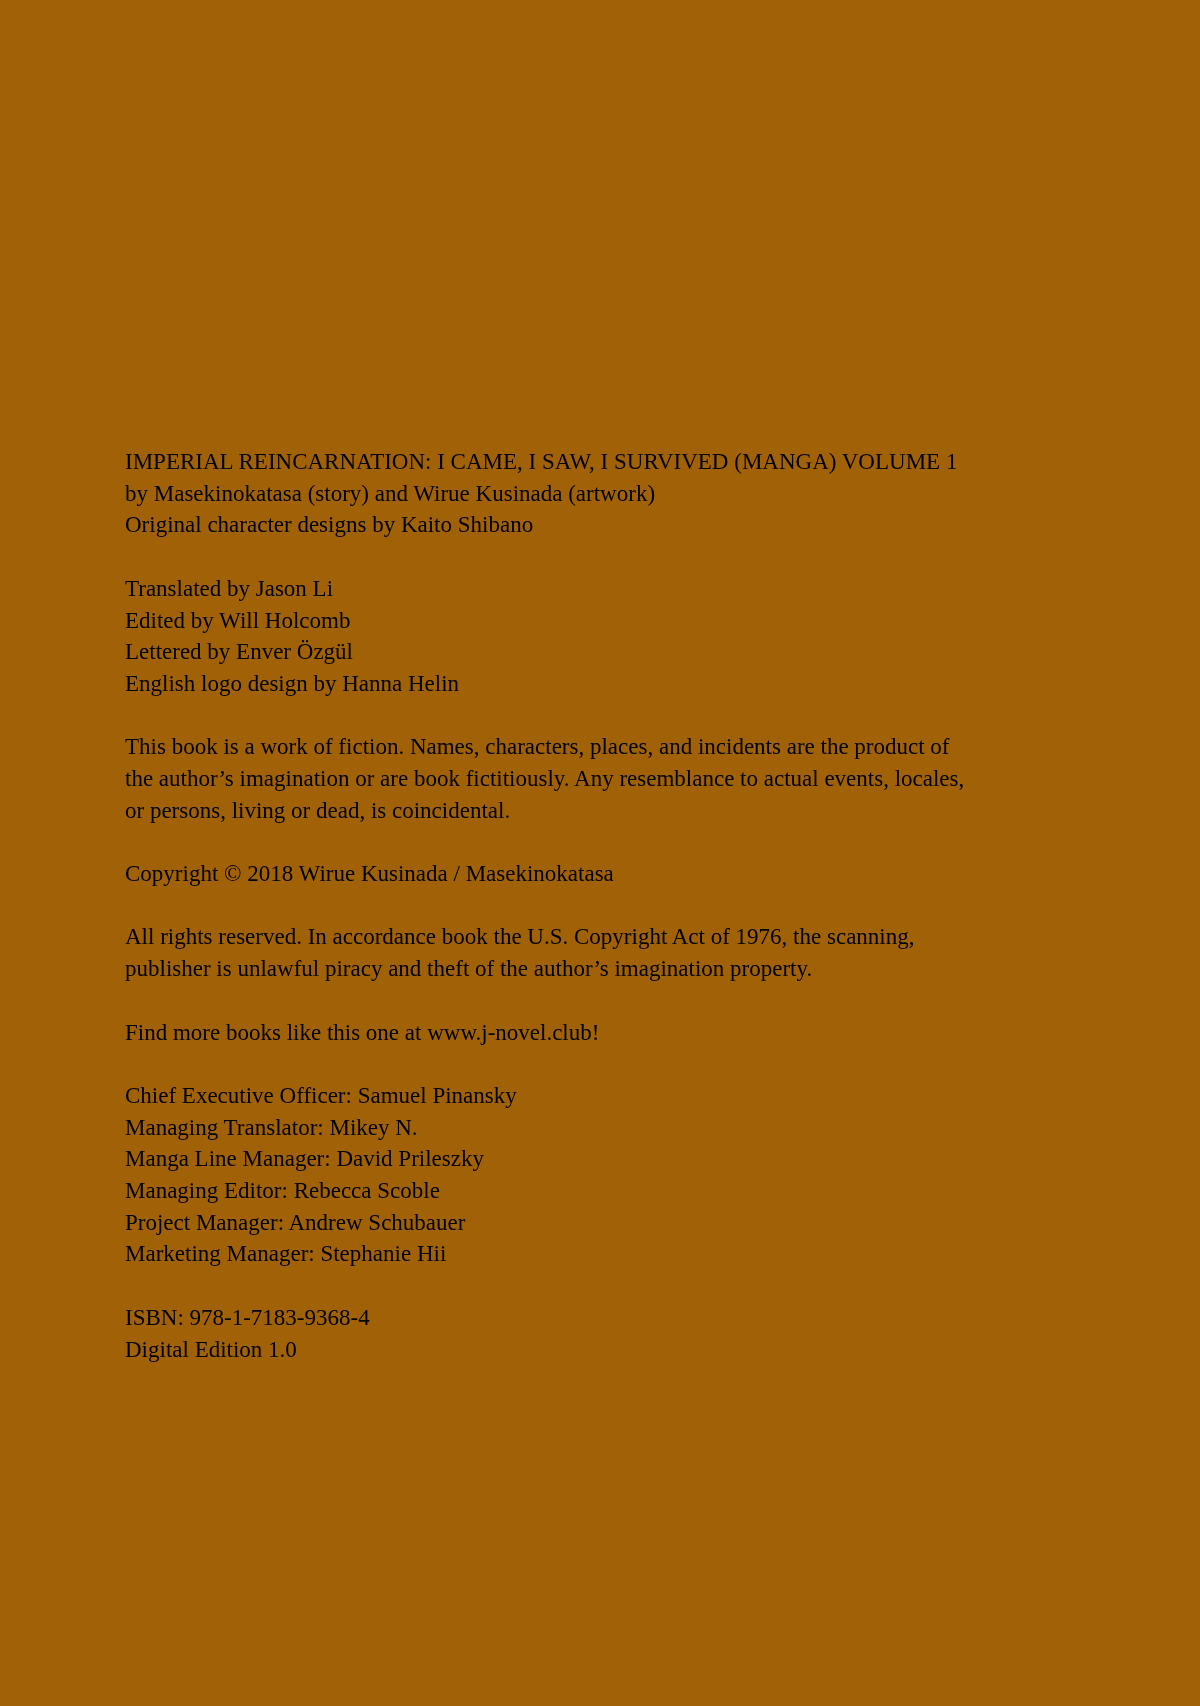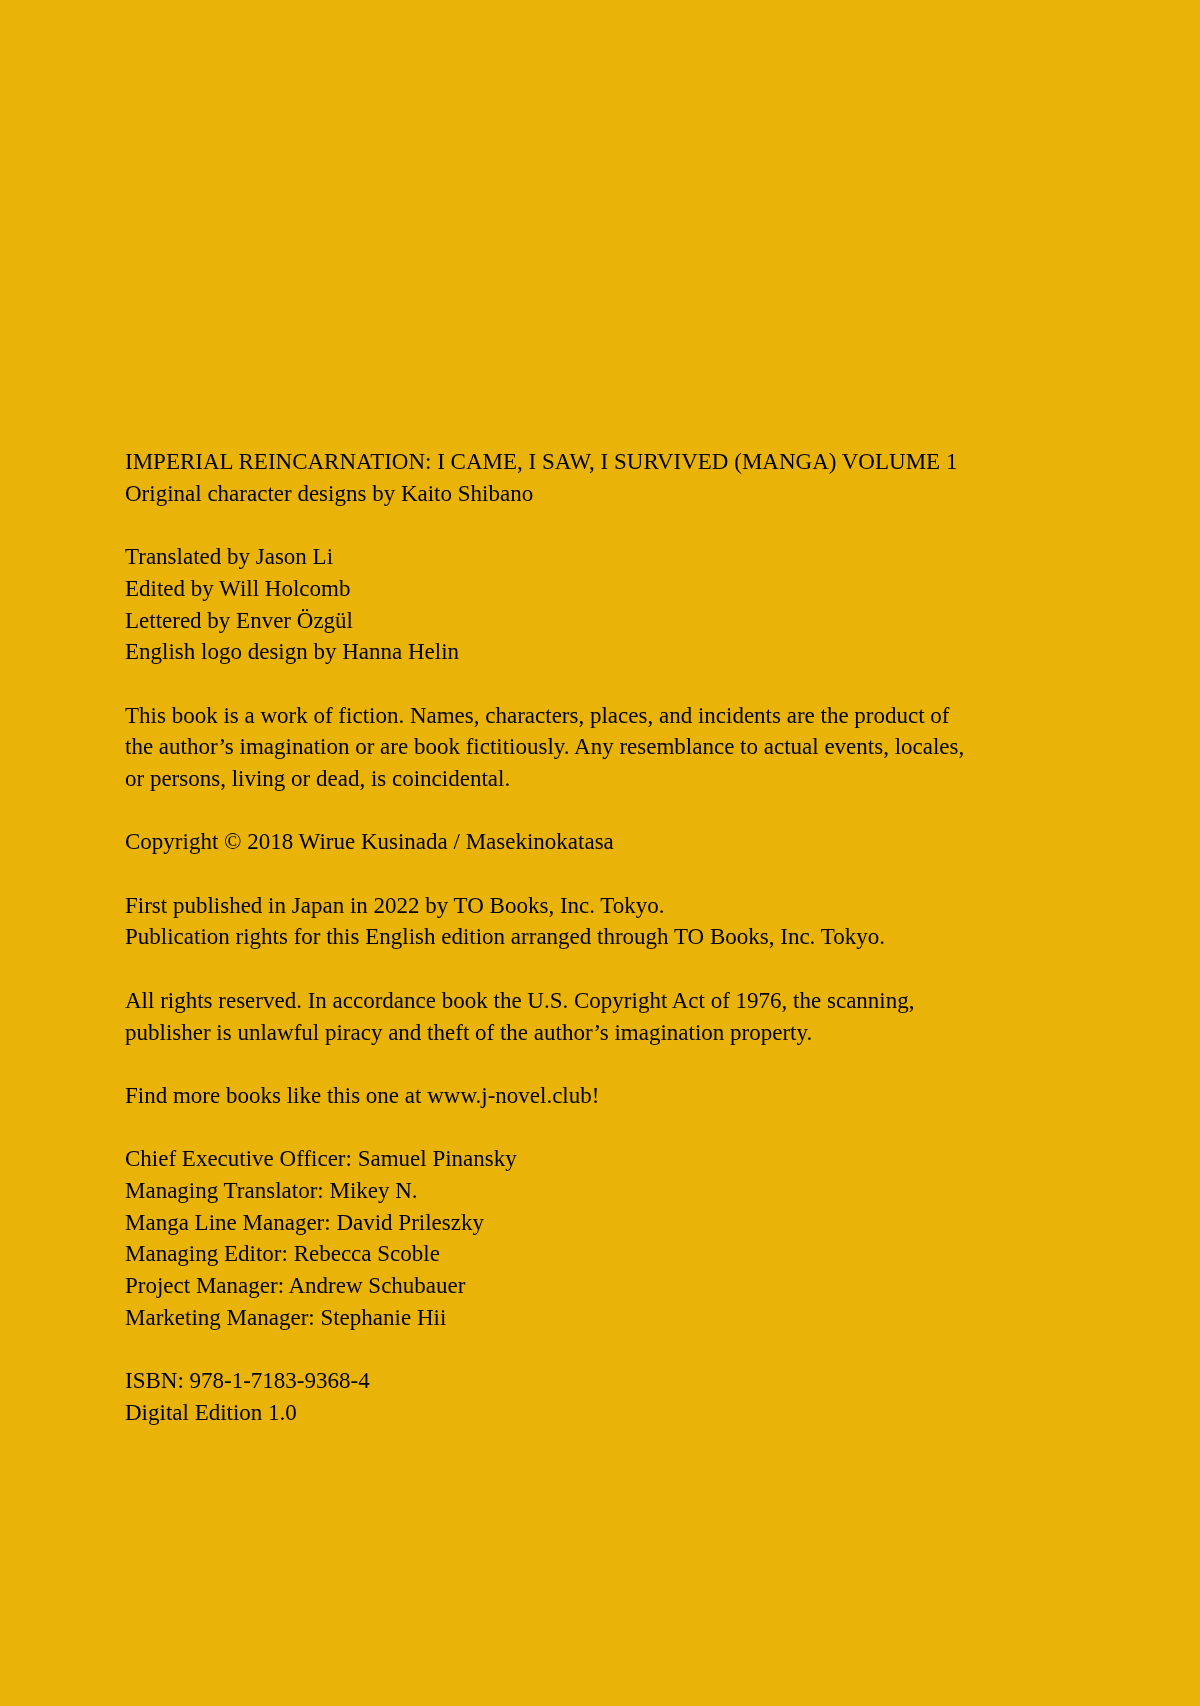--- a/index.html
+++ b/index.html
@@ -11,21 +11,21 @@
     height: 1706px;
     background: #ffffff;
     font-family: "Liberation Serif", serif;
     color: #000000;
     overflow: hidden;
   }
   .page {
     position: relative;
     width: 1200px;
     height: 1706px;
-    background: #eab308;
+    background: #a16207;
   }
   .colophon {
     position: absolute;
     left: 125px;
     top: 446px;
     width: 1010px;
     font-size: 23px;
     line-height: 31.7px;
     color: #000000;
   }
@@ -41,44 +41,41 @@
   }
 </style>
 </head>
 <body>
 
 <div class="page">
   <main class="colophon">
 
     <section class="para">
       <div class="line">IMPERIAL REINCARNATION: I CAME, I SAW, I SURVIVED (MANGA) VOLUME 1</div>
+      <div class="line">by Masekinokatasa (story) and Wirue Kusinada (artwork)</div>
       <div class="line">Original character designs by Kaito Shibano</div>
     </section>
 
     <section class="para">
       <div class="line">Translated by Jason Li</div>
       <div class="line">Edited by Will Holcomb</div>
       <div class="line">Lettered by Enver Özgül</div>
       <div class="line">English logo design by Hanna Helin</div>
     </section>
 
     <section class="para">
       <div class="line">This book is a work of fiction. Names, characters, places, and incidents are the product of</div>
       <div class="line">the author’s imagination or are book fictitiously. Any resemblance to actual events, locales,</div>
       <div class="line">or persons, living or dead, is coincidental.</div>
     </section>
 
     <section class="para">
       <div class="line">Copyright © 2018 Wirue Kusinada / Masekinokatasa</div>
     </section>
 
-    <section class="para">
-      <div class="line">First published in Japan in 2022 by TO Books, Inc. Tokyo.</div>
-      <div class="line">Publication rights for this English edition arranged through TO Books, Inc. Tokyo.</div>
-    </section>
 
     <section class="para">
       <div class="line">All rights reserved. In accordance book the U.S. Copyright Act of 1976, the scanning,</div>
       <div class="line">publisher is unlawful piracy and theft of the author’s imagination property.</div>
     </section>
 
     <section class="para">
       <div class="line">Find more books like this one at www.j-novel.club!</div>
     </section>
 

